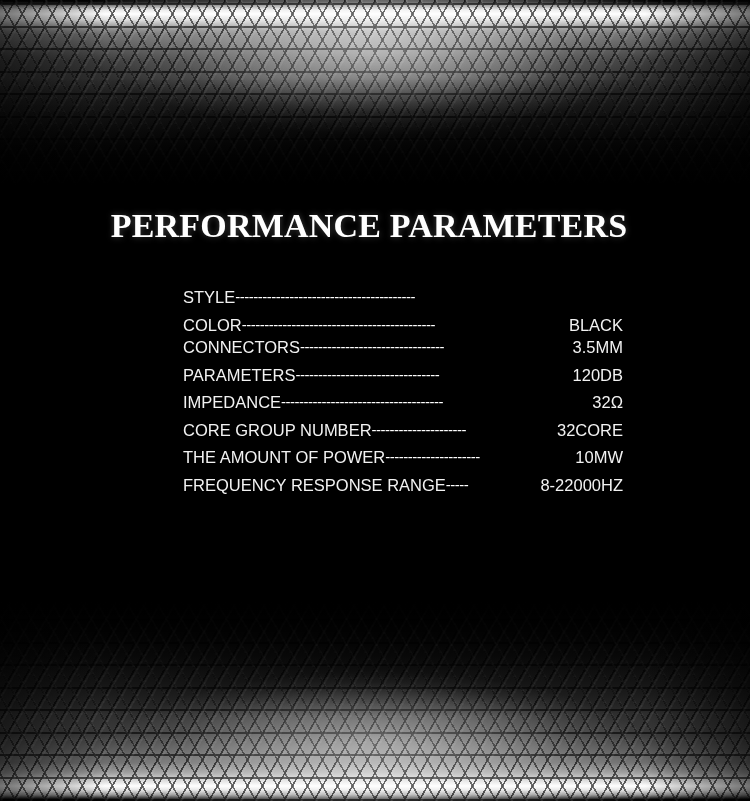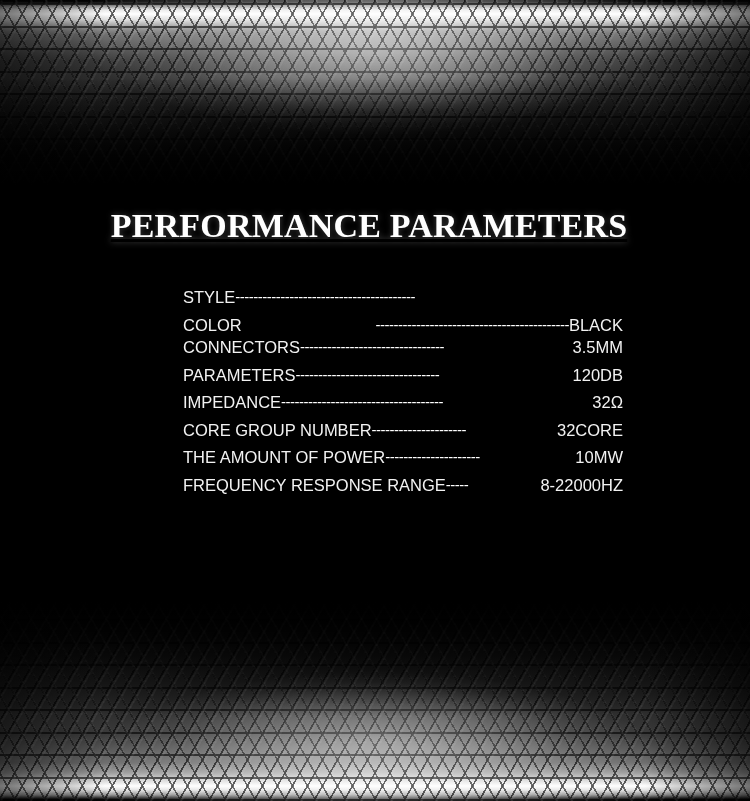--- a/index.html
+++ b/index.html
@@ -113,21 +113,20 @@
     pointer-events: none;
   }
 
   
   .content {
     position: absolute;
     left: 0; right: 12px;
     top: 185px;
     height: 416px;
     z-index: 5;
-    text-decoration: underline;
   }
   .title {
     margin: 0;
     padding-top: 22px;
     text-align: center;
     color: #ffffff;
     font-family: "Liberation Serif", serif;
     font-weight: bold;
     font-size: 34px;
     letter-spacing: 0.2px;
@@ -157,21 +156,21 @@
     white-space: nowrap;
     color: #ffffff;
     font-size: 15px;
     letter-spacing: -0.5px;
     margin: 0 0px;
     transform: translateY(-1px);
   }
   .spec-row .value { flex: 0 0 auto; }
 
   
-  .spec-row.tight { margin-bottom: 6px; text-align: right; }
+  .spec-row.tight { margin-bottom: 6px; }
 </style>
 </head>
 <body>
 
 <div class="page">
 
   <div class="band band-top">
     <div class="metal"></div>
     <div class="hex"></div>
     <div class="hex2"></div>

